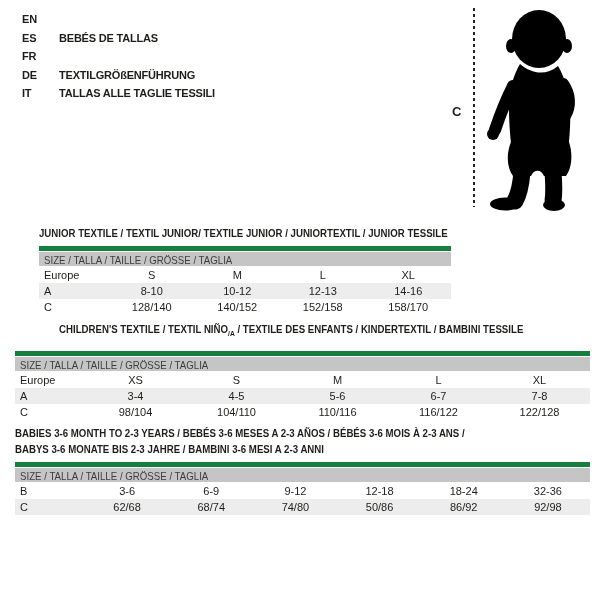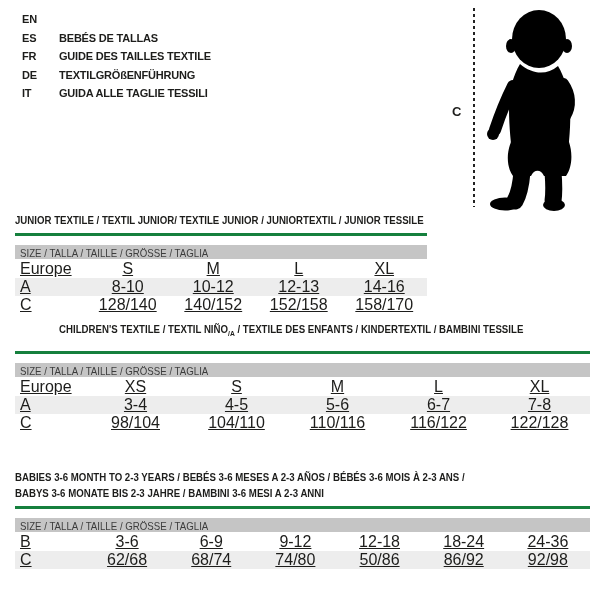--- a/index.html
+++ b/index.html
@@ -21,38 +21,38 @@
   .lang-code{width:37px;flex:0 0 37px;}
   .lang-label{white-space:nowrap;}
   
   #figure{position:absolute;left:450px;top:4px;width:148px;height:208px;}
   .dash-line{position:absolute;left:23px;top:4px;width:2px;height:199px;
     background:repeating-linear-gradient(to bottom,var(--dash) 0px,var(--dash) 2.6px,transparent 2.6px,transparent 6px);}
   .c-label{position:absolute;left:2px;top:100px;font-weight:bold;font-size:13px;}
   .baby{position:absolute;left:32px;top:2px;}
   
   .size-table{position:absolute;left:15px;}
-  .st-junior{top:212px;width:412px;}
+  .st-junior{top:225px;width:412px;margin-left:24px;}
   .st-children{top:321px;width:575px;}
   .st-babies{top:425px;width:575px;}
   .title-area{overflow:visible;}
   .st-junior .title-area{height:21px;}
   .st-children .title-area{height:30px;margin-left:44px;}
-  .st-babies .title-area{height:37px;margin-top:44px;}
+  .st-babies .title-area{height:37px;}
   .title-line{font-weight:bold;font-size:11.5px;line-height:16px;white-space:nowrap;
     transform:scaleX(0.84);transform-origin:0 0;}
   .title-line sub{font-size:8px;}
-  .tbl{border-top:3px solid #15803d;padding-top:9px;}
+  .tbl{border-top:5px solid #15803d;padding-top:1px;}
   .bar{height:14px;background:var(--bar-bg);color:var(--bar-ink);line-height:14px;
     padding-left:5px;overflow:hidden;}
   .bar span{display:inline-block;font-size:11px;white-space:nowrap;
     transform:scaleX(0.88);transform-origin:0 0;}
   table.grid{border-collapse:collapse;width:100%;table-layout:fixed;margin-top:1px;}
-  .grid td{font-size:16px;height:16px;padding:0;text-align:center;
-    overflow:hidden;white-space:nowrap;text-decoration:underline;}
+  .grid td{font-size:11px;height:16px;padding:0;text-align:center;
+    overflow:hidden;white-space:nowrap;}
   .grid td.row-label{text-align:left;padding-left:5px;}
   .grid tr:nth-child(even){background:var(--row-bg);}
   col.label-col{width:70px;}
   
   #legend{position:absolute;left:15px;top:533px;}
   .legend-line{font-weight:bold;font-size:11.5px;line-height:18.5px;white-space:nowrap;
     transform:scaleX(0.85);transform-origin:0 0;}
 </style>
 </head>
 <body>
@@ -62,29 +62,28 @@
   <div id="languages">
       <div class="lang-row">
         <span class="lang-code">EN</span>
       </div>
       <div class="lang-row">
         <span class="lang-code">ES</span>
         <span class="lang-label">BEBÉS DE TALLAS</span>
       </div>
       <div class="lang-row">
         <span class="lang-code">FR</span>
-        <span class="lang-label">GUIDE DES TAILLES TEXTILE</span>
       </div>
       <div class="lang-row">
         <span class="lang-code">DE</span>
         <span class="lang-label">TEXTILGRÖßENFÜHRUNG</span>
       </div>
       <div class="lang-row">
         <span class="lang-code">IT</span>
-        <span class="lang-label">GUIDA ALLE TAGLIE TESSILI</span>
+        <span class="lang-label">TALLAS ALLE TAGLIE TESSILI</span>
       </div>
     </div>
 
   <div id="figure">
     <div class="c-label">C</div>
     <div class="dash-line"></div>
     <svg class="baby" width="112" height="206" viewBox="0 0 112 206" aria-hidden="true">
       <g fill="var(--silhouette)" stroke="none">
         <ellipse cx="57" cy="33" rx="27" ry="29"></ellipse>
         <ellipse cx="29" cy="40" rx="5" ry="7"></ellipse>
@@ -208,21 +207,21 @@
             <col>
           </colgroup>
           <tbody>
             <tr>
               <td class="row-label">B</td>
               <td>3-6</td>
               <td>6-9</td>
               <td>9-12</td>
               <td>12-18</td>
               <td>18-24</td>
-              <td>24-36</td>
+              <td>32-36</td>
             </tr>
             <tr>
               <td class="row-label">C</td>
               <td>62/68</td>
               <td>68/74</td>
               <td>74/80</td>
               <td>50/86</td>
               <td>86/92</td>
               <td>92/98</td>
             </tr>

